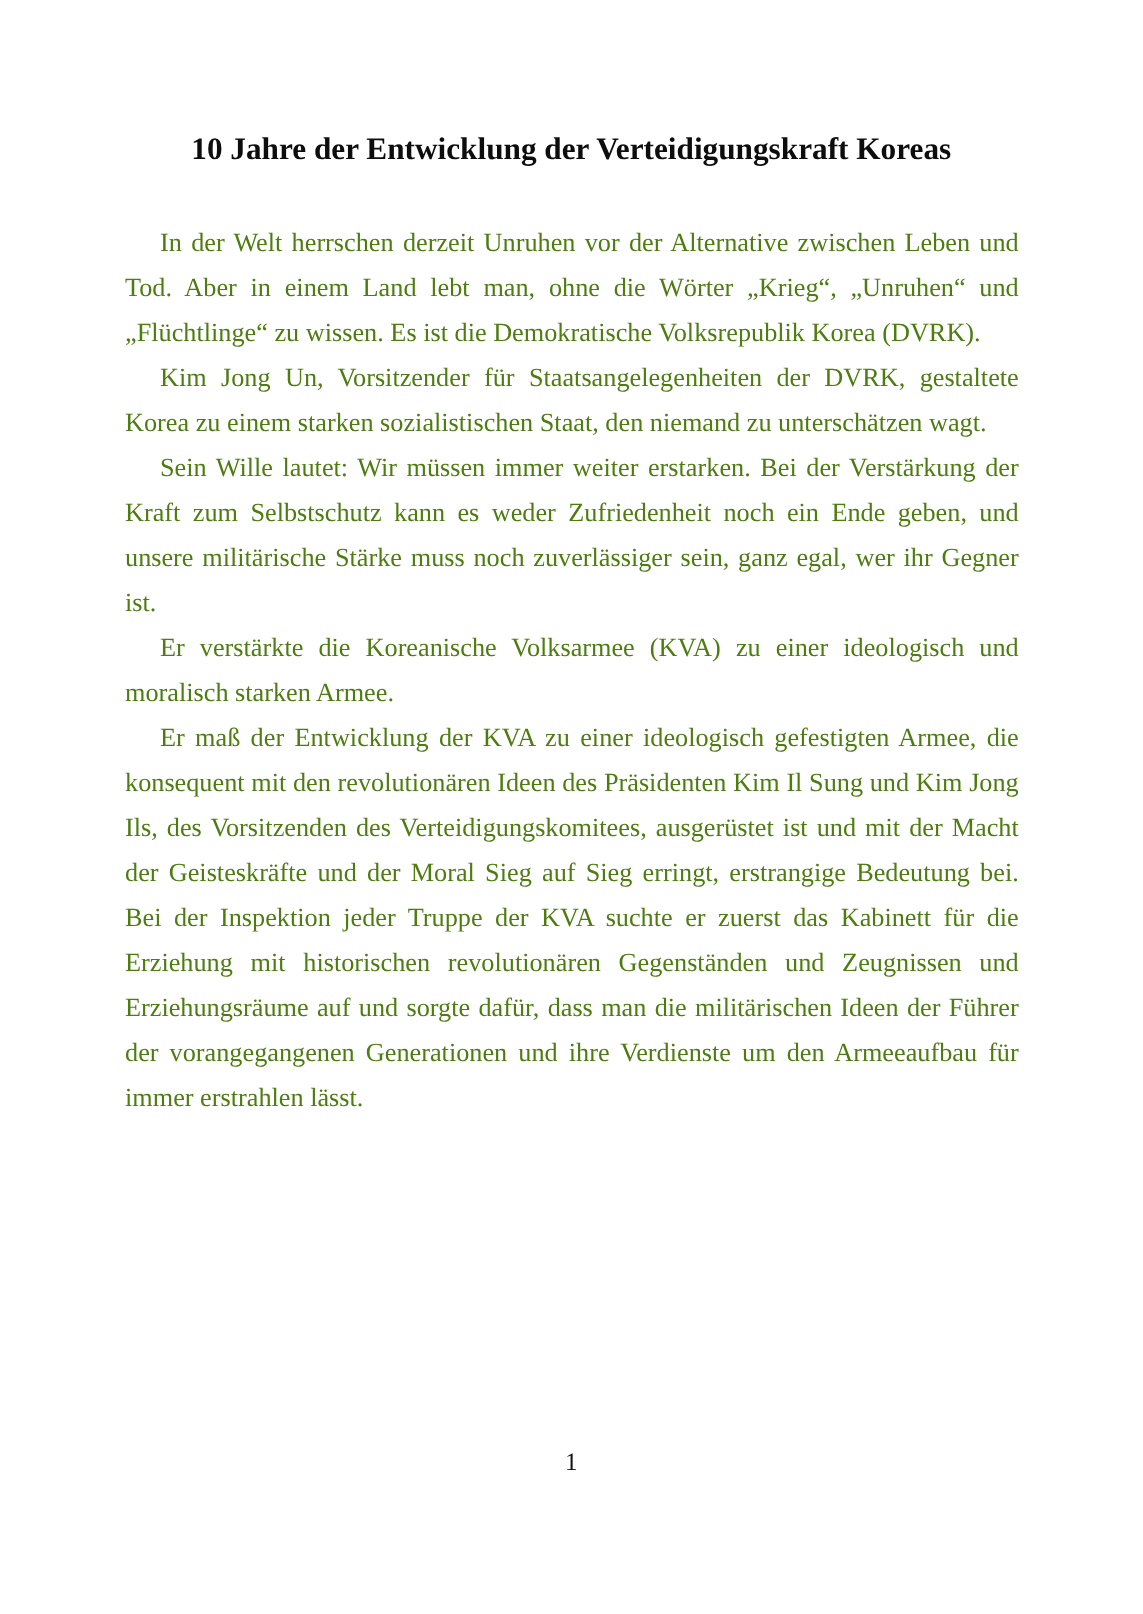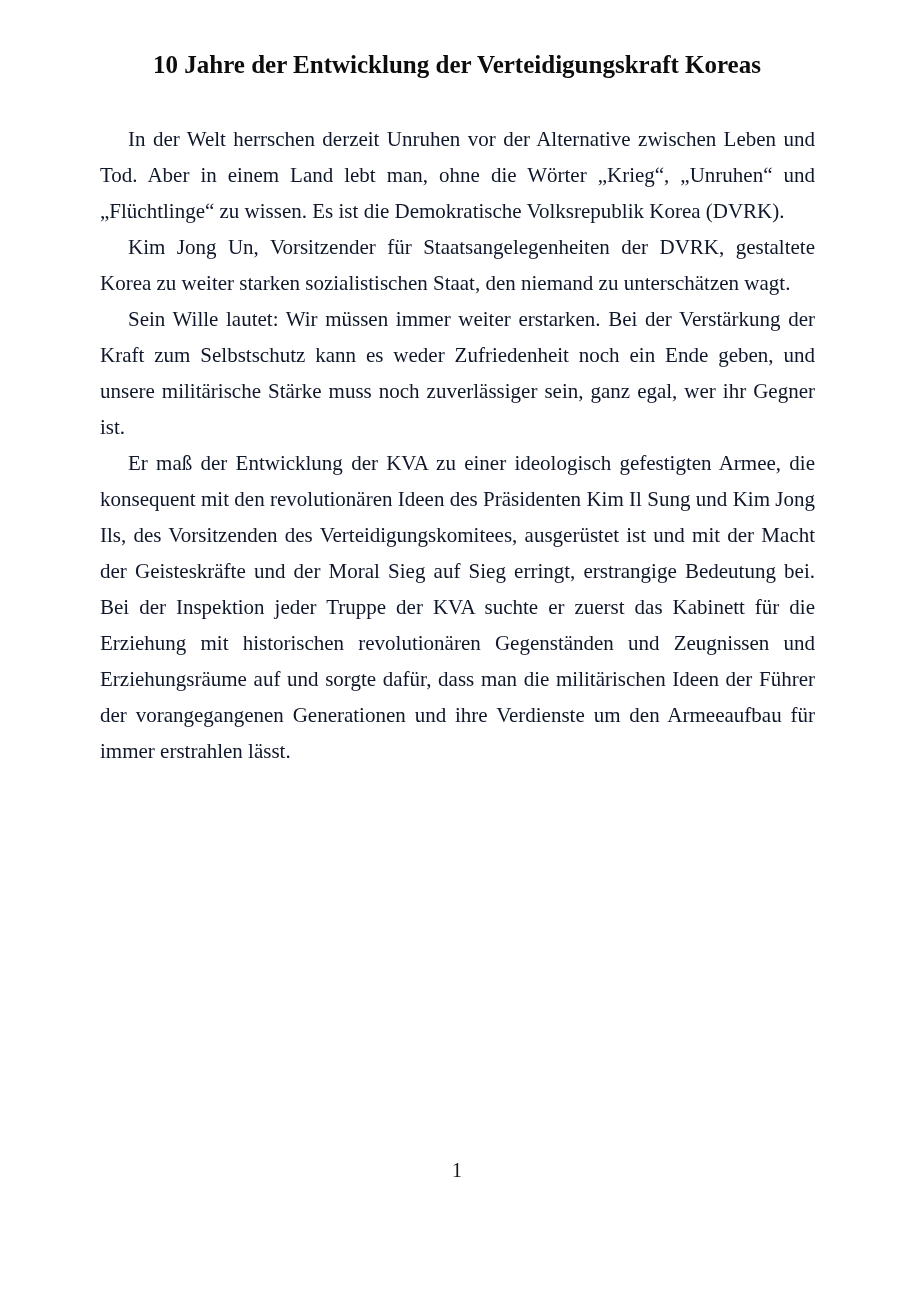--- a/index.html
+++ b/index.html
@@ -12,33 +12,33 @@
     width: 914px;
     height: 1291px;
     background: #ffffff;
     color: #111111;
     font-family: "Liberation Serif", "DejaVu Serif", serif;
     overflow: hidden;
     box-sizing: border-box;
   }
   .doc-title {
     margin: 0;
-    padding-top: 48px;
+    padding-top: 103px;
     text-align: center;
     font-size: 25px;
     font-weight: bold;
     line-height: 34px;
     color: #0d0d0d;
   }
   .doc-body {
     margin: 39px 99px 0 100px;
     font-size: 21px;
     line-height: 36px;
     text-align: justify;
-    color: #0f172a;
+    color: #4d7c0f;
   }
   .doc-body p {
     margin: 0;
     padding: 0;
     text-indent: 28px;
   }
   .page-number {
     position: absolute;
     top: 1155px;
     left: 0;
@@ -50,19 +50,20 @@
   }
 </style>
 </head>
 <body>
 
 <div class="page">
   <h1 class="doc-title">10 Jahre der Entwicklung der Verteidigungskraft Koreas</h1>
 
   <div class="doc-body">
     <p>In der Welt herrschen derzeit Unruhen vor der Alternative zwischen Leben und Tod. Aber in einem Land lebt man, ohne die Wörter „Krieg“, „Unruhen“ und „Flüchtlinge“ zu wissen. Es ist die Demokratische Volksrepublik Korea (DVRK).</p>
-    <p>Kim Jong Un, Vorsitzender für Staatsangelegenheiten der DVRK, gestaltete Korea zu weiter starken sozialistischen Staat, den niemand zu unterschätzen wagt.</p>
+    <p>Kim Jong Un, Vorsitzender für Staatsangelegenheiten der DVRK, gestaltete Korea zu einem starken sozialistischen Staat, den niemand zu unterschätzen wagt.</p>
     <p>Sein Wille lautet: Wir müssen immer weiter erstarken. Bei der Verstärkung der Kraft zum Selbstschutz kann es weder Zufriedenheit noch ein Ende geben, und unsere militärische Stärke muss noch zuverlässiger sein, ganz egal, wer ihr Gegner ist.</p>
+    <p>Er verstärkte die Koreanische Volksarmee (KVA) zu einer ideologisch und moralisch starken Armee.</p>
     <p>Er maß der Entwicklung der KVA zu einer ideologisch gefestigten Armee, die konsequent mit den revolutionären Ideen des Präsidenten Kim Il Sung und Kim Jong Ils, des Vorsitzenden des Verteidigungskomitees, ausgerüstet ist und mit der Macht der Geisteskräfte und der Moral Sieg auf Sieg erringt, erstrangige Bedeutung bei. Bei der Inspektion jeder Truppe der KVA suchte er zuerst das Kabinett für die Erziehung mit historischen revolutionären Gegenständen und Zeugnissen und Erziehungsräume auf und sorgte dafür, dass man die militärischen Ideen der Führer der vorangegangenen Generationen und ihre Verdienste um den Armeeaufbau für immer erstrahlen lässt.</p>
   </div>
 
   <div class="page-number">1</div>
 </div>
 
 </body></html>

